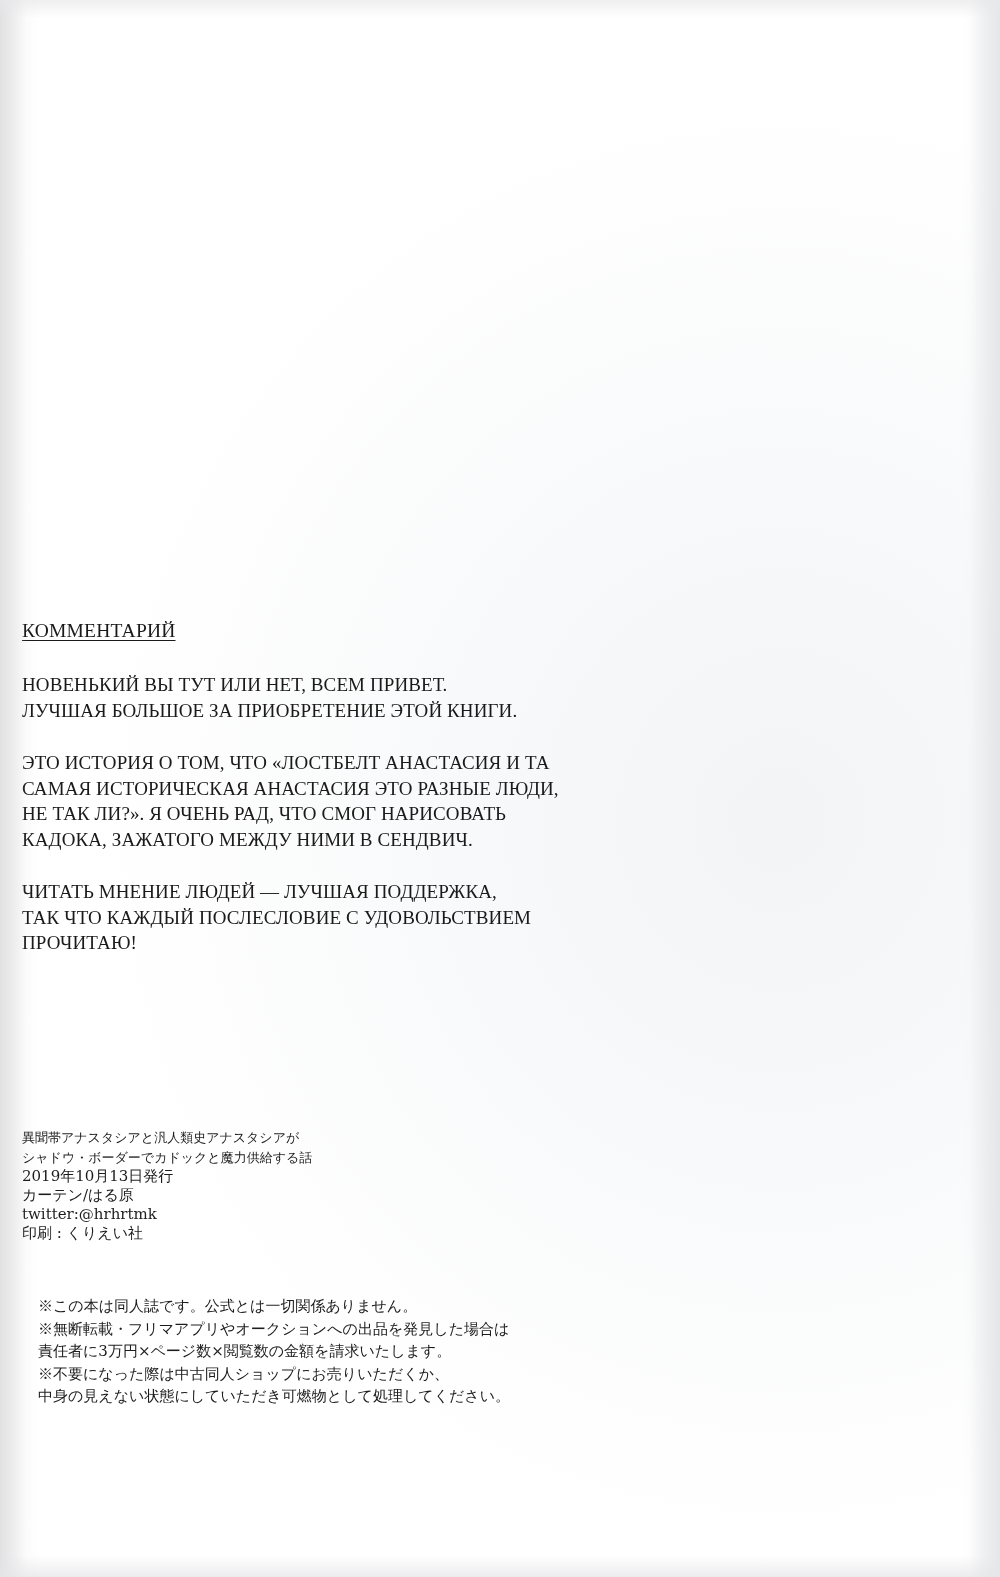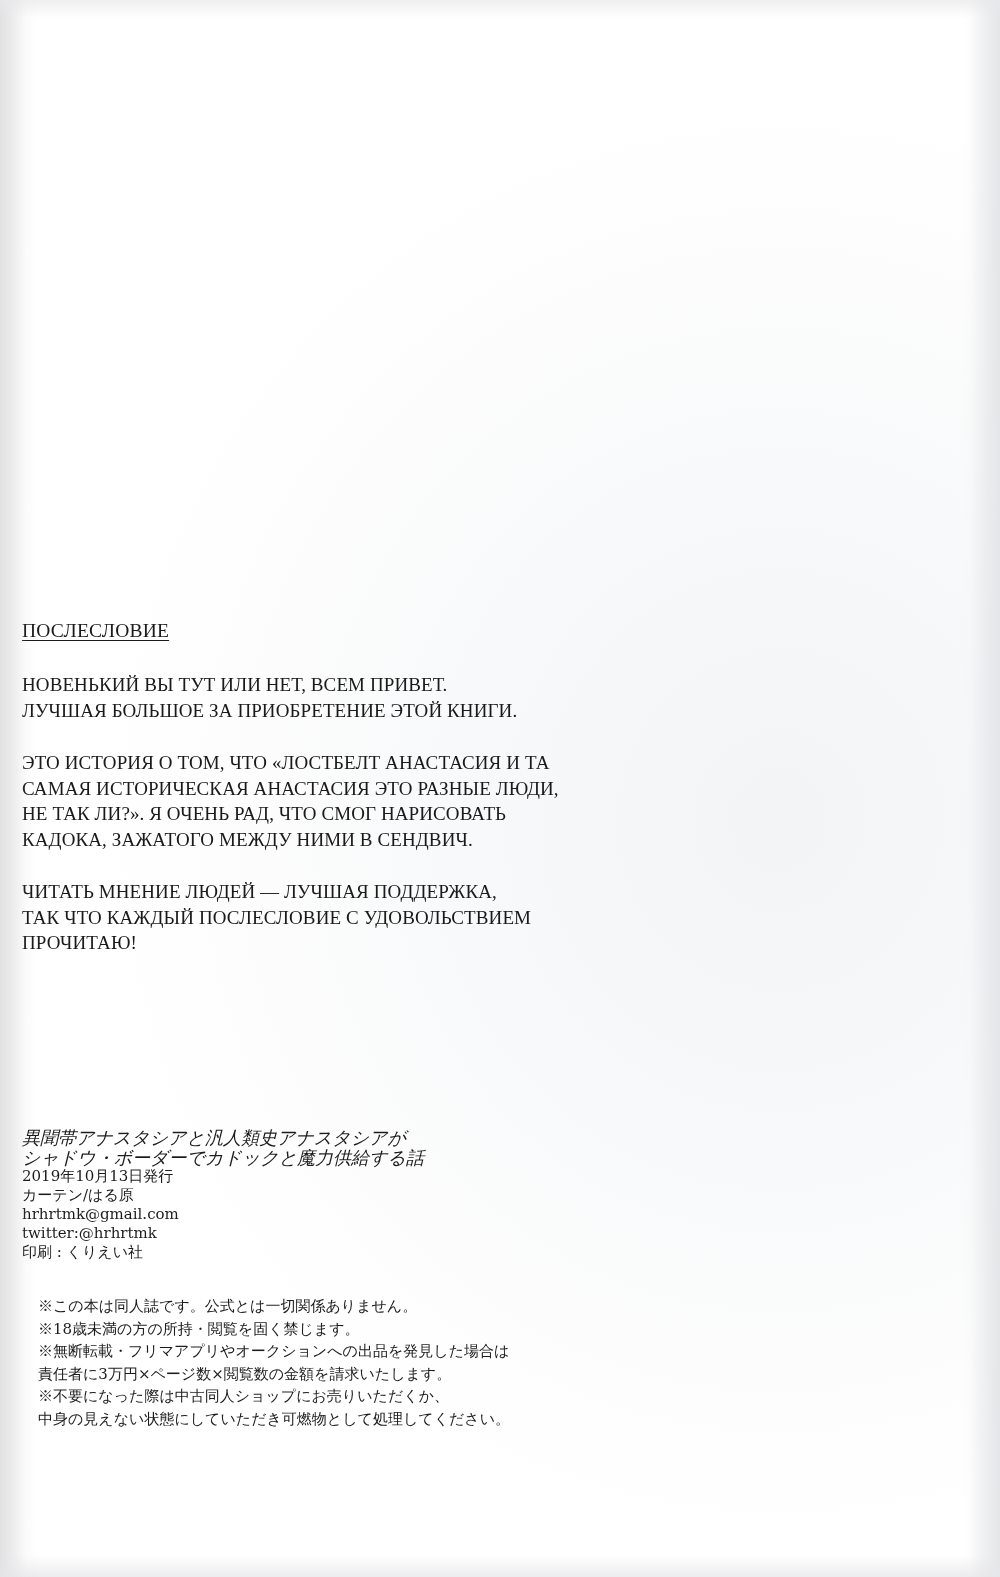--- a/index.html
+++ b/index.html
@@ -55,23 +55,22 @@
     width: 640px;
     font-family: "DejaVu Serif", serif;
     color: #1c1c1c;
   }
   .colophon-line {
     font-size: 15px;
     line-height: 19px;
     white-space: pre;
   }
   .colophon-line.jp {
-    font-size: 18px;
+    font-size: 13px;
     line-height: 19.5px;
-    font-style: italic;
   }
   .notice {
     position: absolute;
     left: 38px;
     top: 1295px;
     width: 660px;
     font-family: "DejaVu Serif", serif;
     color: #1c1c1c;
   }
   .notice-line {
@@ -104,45 +103,43 @@
     pointer-events: none;
   }
 </style>
 </head>
 <body>
 
 <div class="page">
   <div class="paper-tint"></div>
 
   <div class="content">
-    <h1 class="afterword-heading">ПОСЛЕСЛОВИЕ</h1>
+    <h1 class="afterword-heading">КОММЕНТАРИЙ</h1>
     <p class="para">НОВЕНЬКИЙ ВЫ ТУТ ИЛИ НЕТ, ВСЕМ ПРИВЕТ.
 ЛУЧШАЯ БОЛЬШОЕ ЗА ПРИОБРЕТЕНИЕ ЭТОЙ КНИГИ.</p>
     <p class="para">ЭТО ИСТОРИЯ О ТОМ, ЧТО «ЛОСТБЕЛТ АНАСТАСИЯ И ТА
 САМАЯ ИСТОРИЧЕСКАЯ АНАСТАСИЯ ЭТО РАЗНЫЕ ЛЮДИ,
 НЕ ТАК ЛИ?». Я ОЧЕНЬ РАД, ЧТО СМОГ НАРИСОВАТЬ
 КАДОКА, ЗАЖАТОГО МЕЖДУ НИМИ В СЕНДВИЧ.</p>
     <p class="para">ЧИТАТЬ МНЕНИЕ ЛЮДЕЙ — ЛУЧШАЯ ПОДДЕРЖКА,
 ТАК ЧТО КАЖДЫЙ ПОСЛЕСЛОВИЕ С УДОВОЛЬСТВИЕМ
 ПРОЧИТАЮ!</p>
   </div>
 
   <div class="colophon">
     <div class="colophon-line jp">異聞帯アナスタシアと汎人類史アナスタシアが</div>
     <div class="colophon-line jp">シャドウ・ボーダーでカドックと魔力供給する話</div>
     <div class="colophon-line">2019年10月13日発行</div>
     <div class="colophon-line">カーテン/はる原</div>
-    <div class="colophon-line">hrhrtmk@gmail.com</div>
     <div class="colophon-line">twitter:@hrhrtmk</div>
     <div class="colophon-line">印刷 : くりえい社</div>
   </div>
 
   <div class="notice">
     <div class="notice-line">※この本は同人誌です。公式とは一切関係ありません。</div>
-    <div class="notice-line">※18歳未満の方の所持・閲覧を固く禁じます。</div>
     <div class="notice-line">※無断転載・フリマアプリやオークションへの出品を発見した場合は</div>
     <div class="notice-line">責任者に3万円×ページ数×閲覧数の金額を請求いたします。</div>
     <div class="notice-line">※不要になった際は中古同人ショップにお売りいただくか、</div>
     <div class="notice-line">中身の見えない状態にしていただき可燃物として処理してください。</div>
   </div>
 
   <div class="edge-shadow-left"></div>
   <div class="edge-shadow-right"></div>
   <div class="edge-shadow-top"></div>
   <div class="edge-shadow-bottom"></div>

